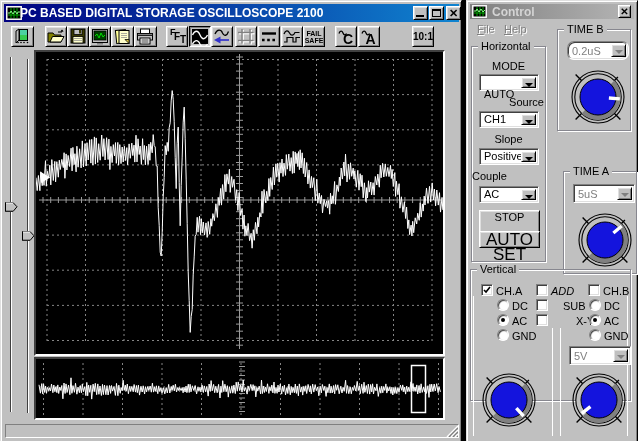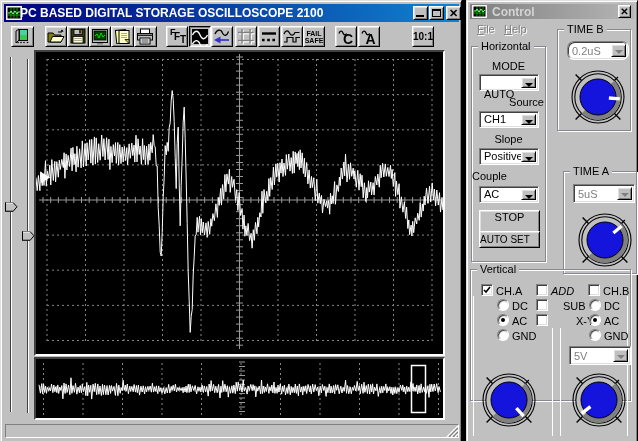--- a/index.html
+++ b/index.html
@@ -453,21 +453,21 @@
         </div>
    </div>
    <div class="abs lab" style="left:0;top:123px;width:100%;">Couple</div>
    <div class="abs combo" style="left:7px;top:139px;width:60px;height:17px;">
      <div class="abs lab" style="left:4px;top:1px;">AC</div>
         <div class="cbtn">
           <div class="arr"></div>
         </div>
    </div>
    <div class="abs btn" style="left:7px;top:163px;width:61px;height:32px;text-align:center;font-size:11px;line-height:13px;">STOP</div>
-   <div class="abs btn" style="left:7px;top:184px;width:61px;height:17px;font-size:10px;line-height:15px;">AUTO SET</div>
+   <div class="abs btn" style="left:7px;top:184px;width:61px;height:17px;text-align:center;font-size:17px;line-height:15px;">AUTO SET</div>
  </div>
 
  <div class="abs gb" style="left:90px;top:28px;width:74px;height:102px;text-align:right;">
    <div class="gbl">TIME B</div>
    <div class="abs combo" style="left:9px;top:11px;width:62px;height:19px;border-radius:7px;">
      <div class="abs lab" style="left:4px;top:3px;color:#808080;">0.2uS</div>
         <div class="cbtn">
           <div class="arr arrg"></div>
         </div>
    </div>

